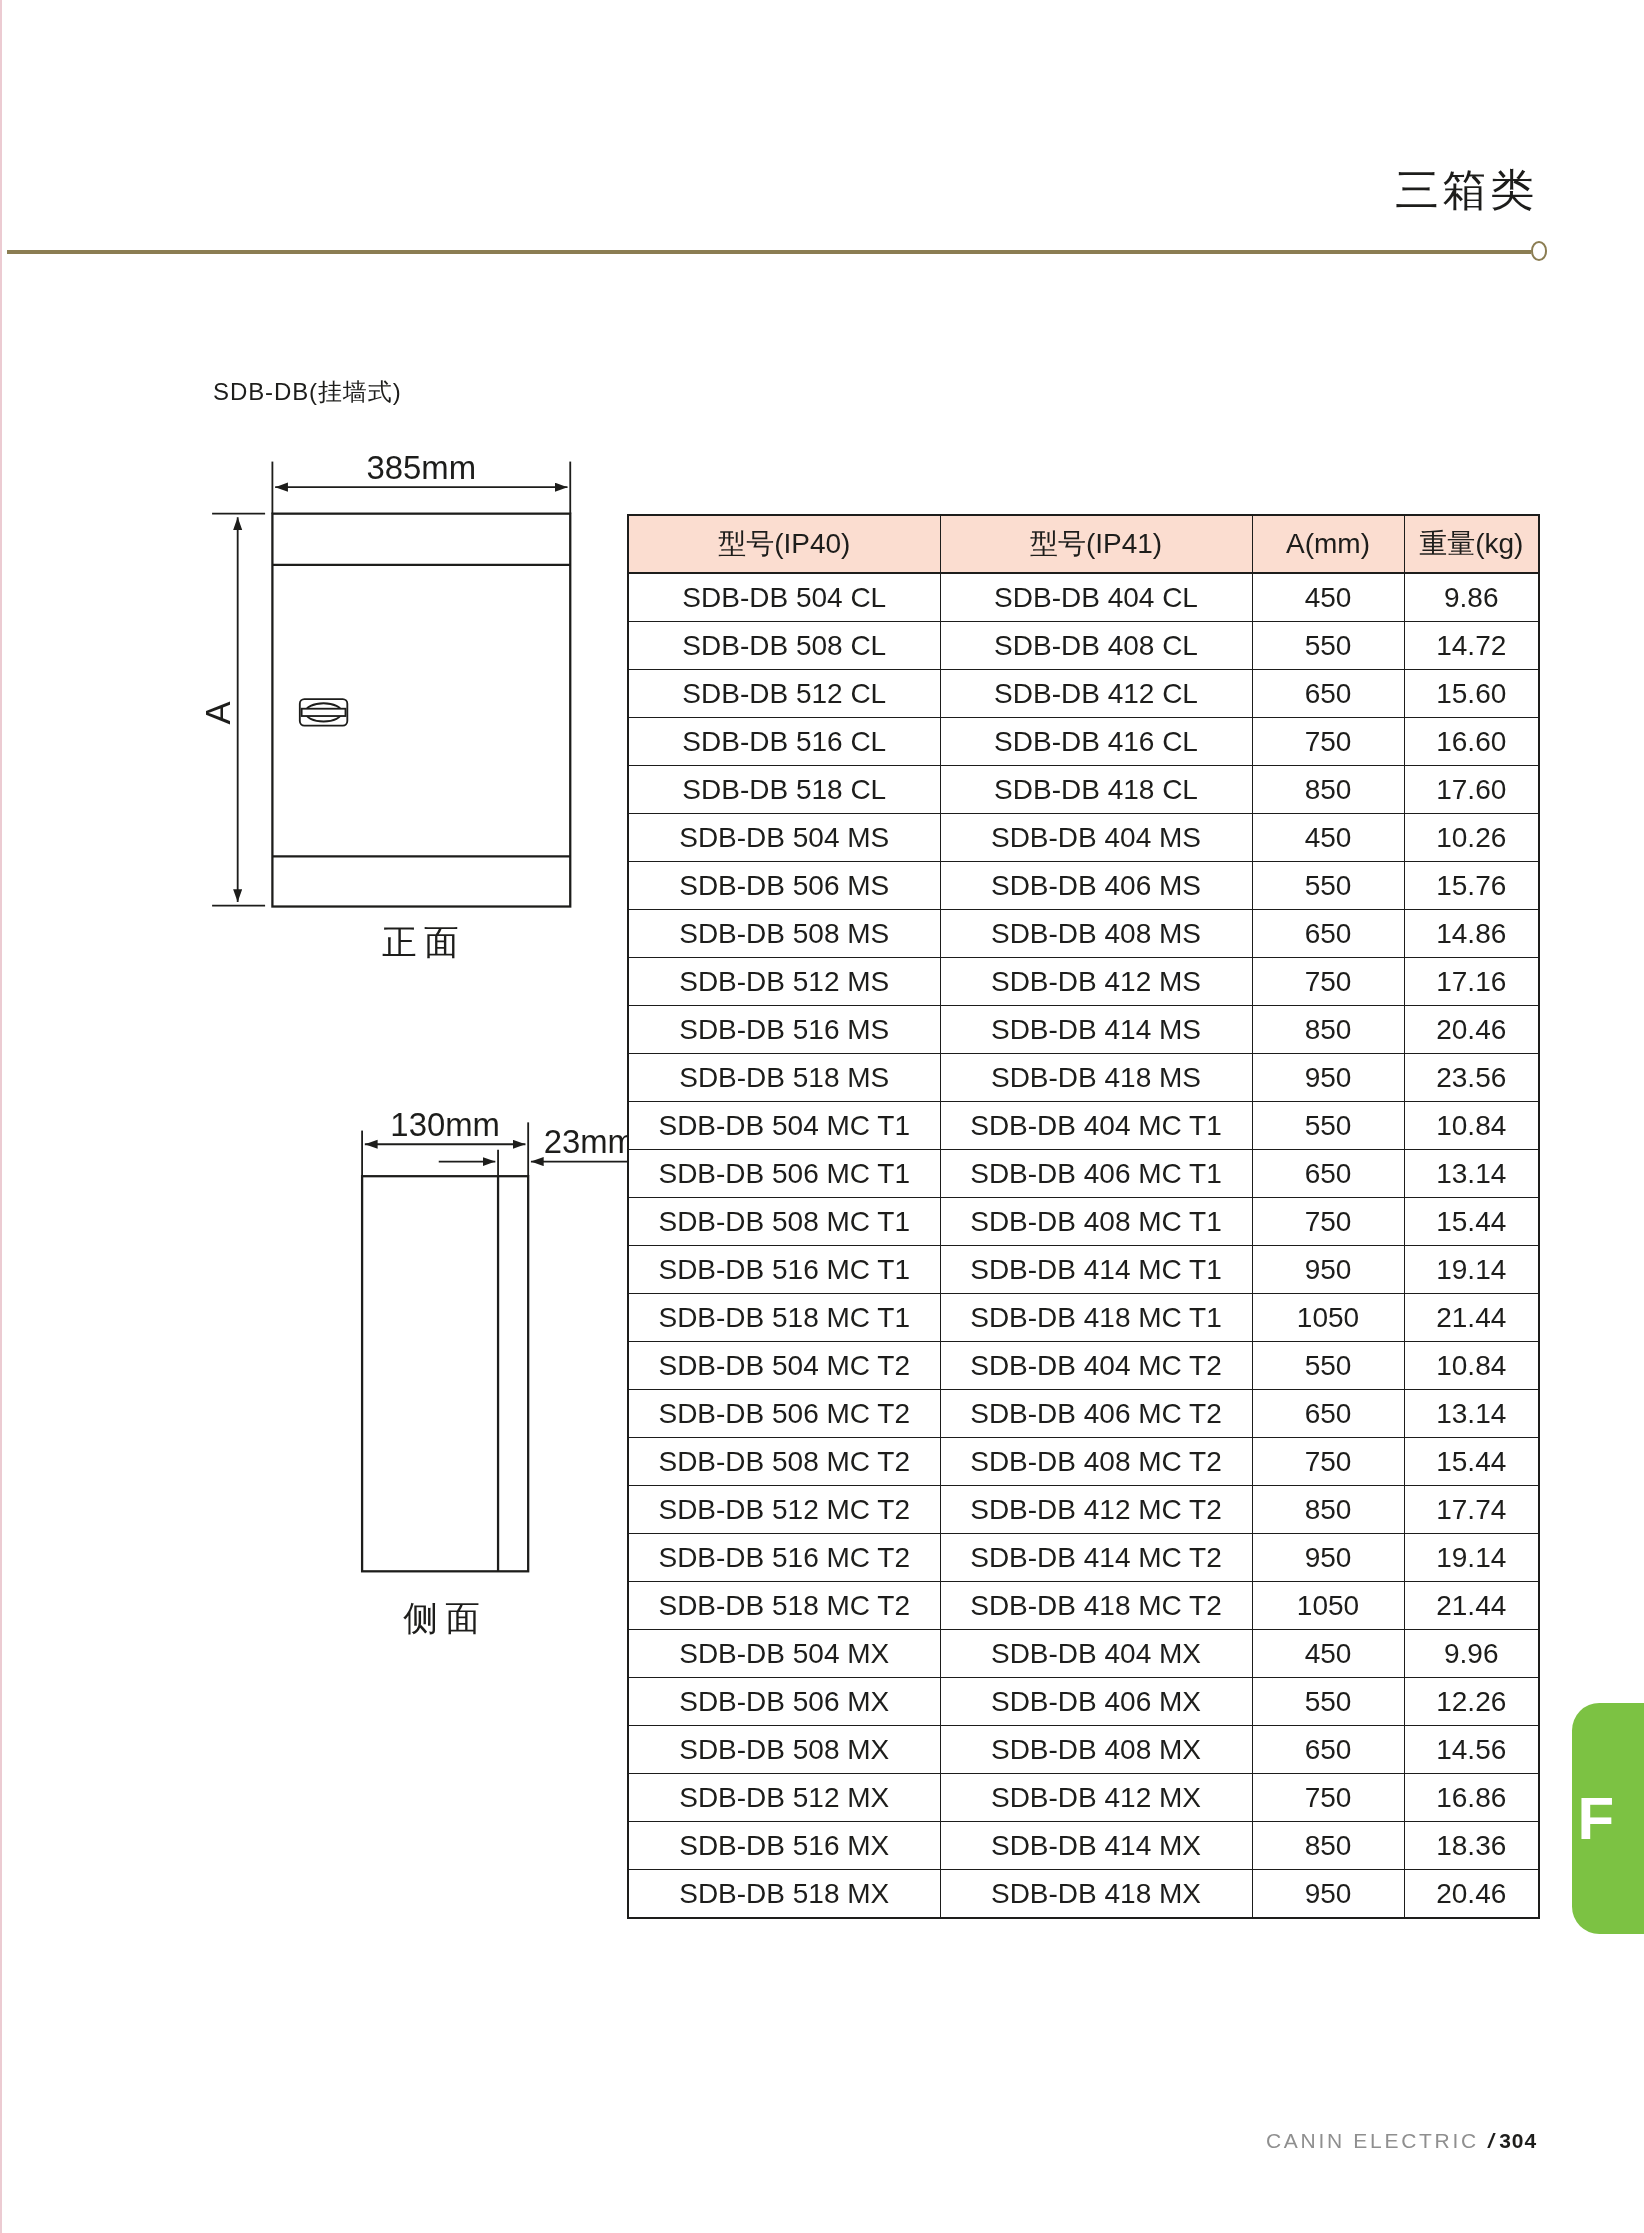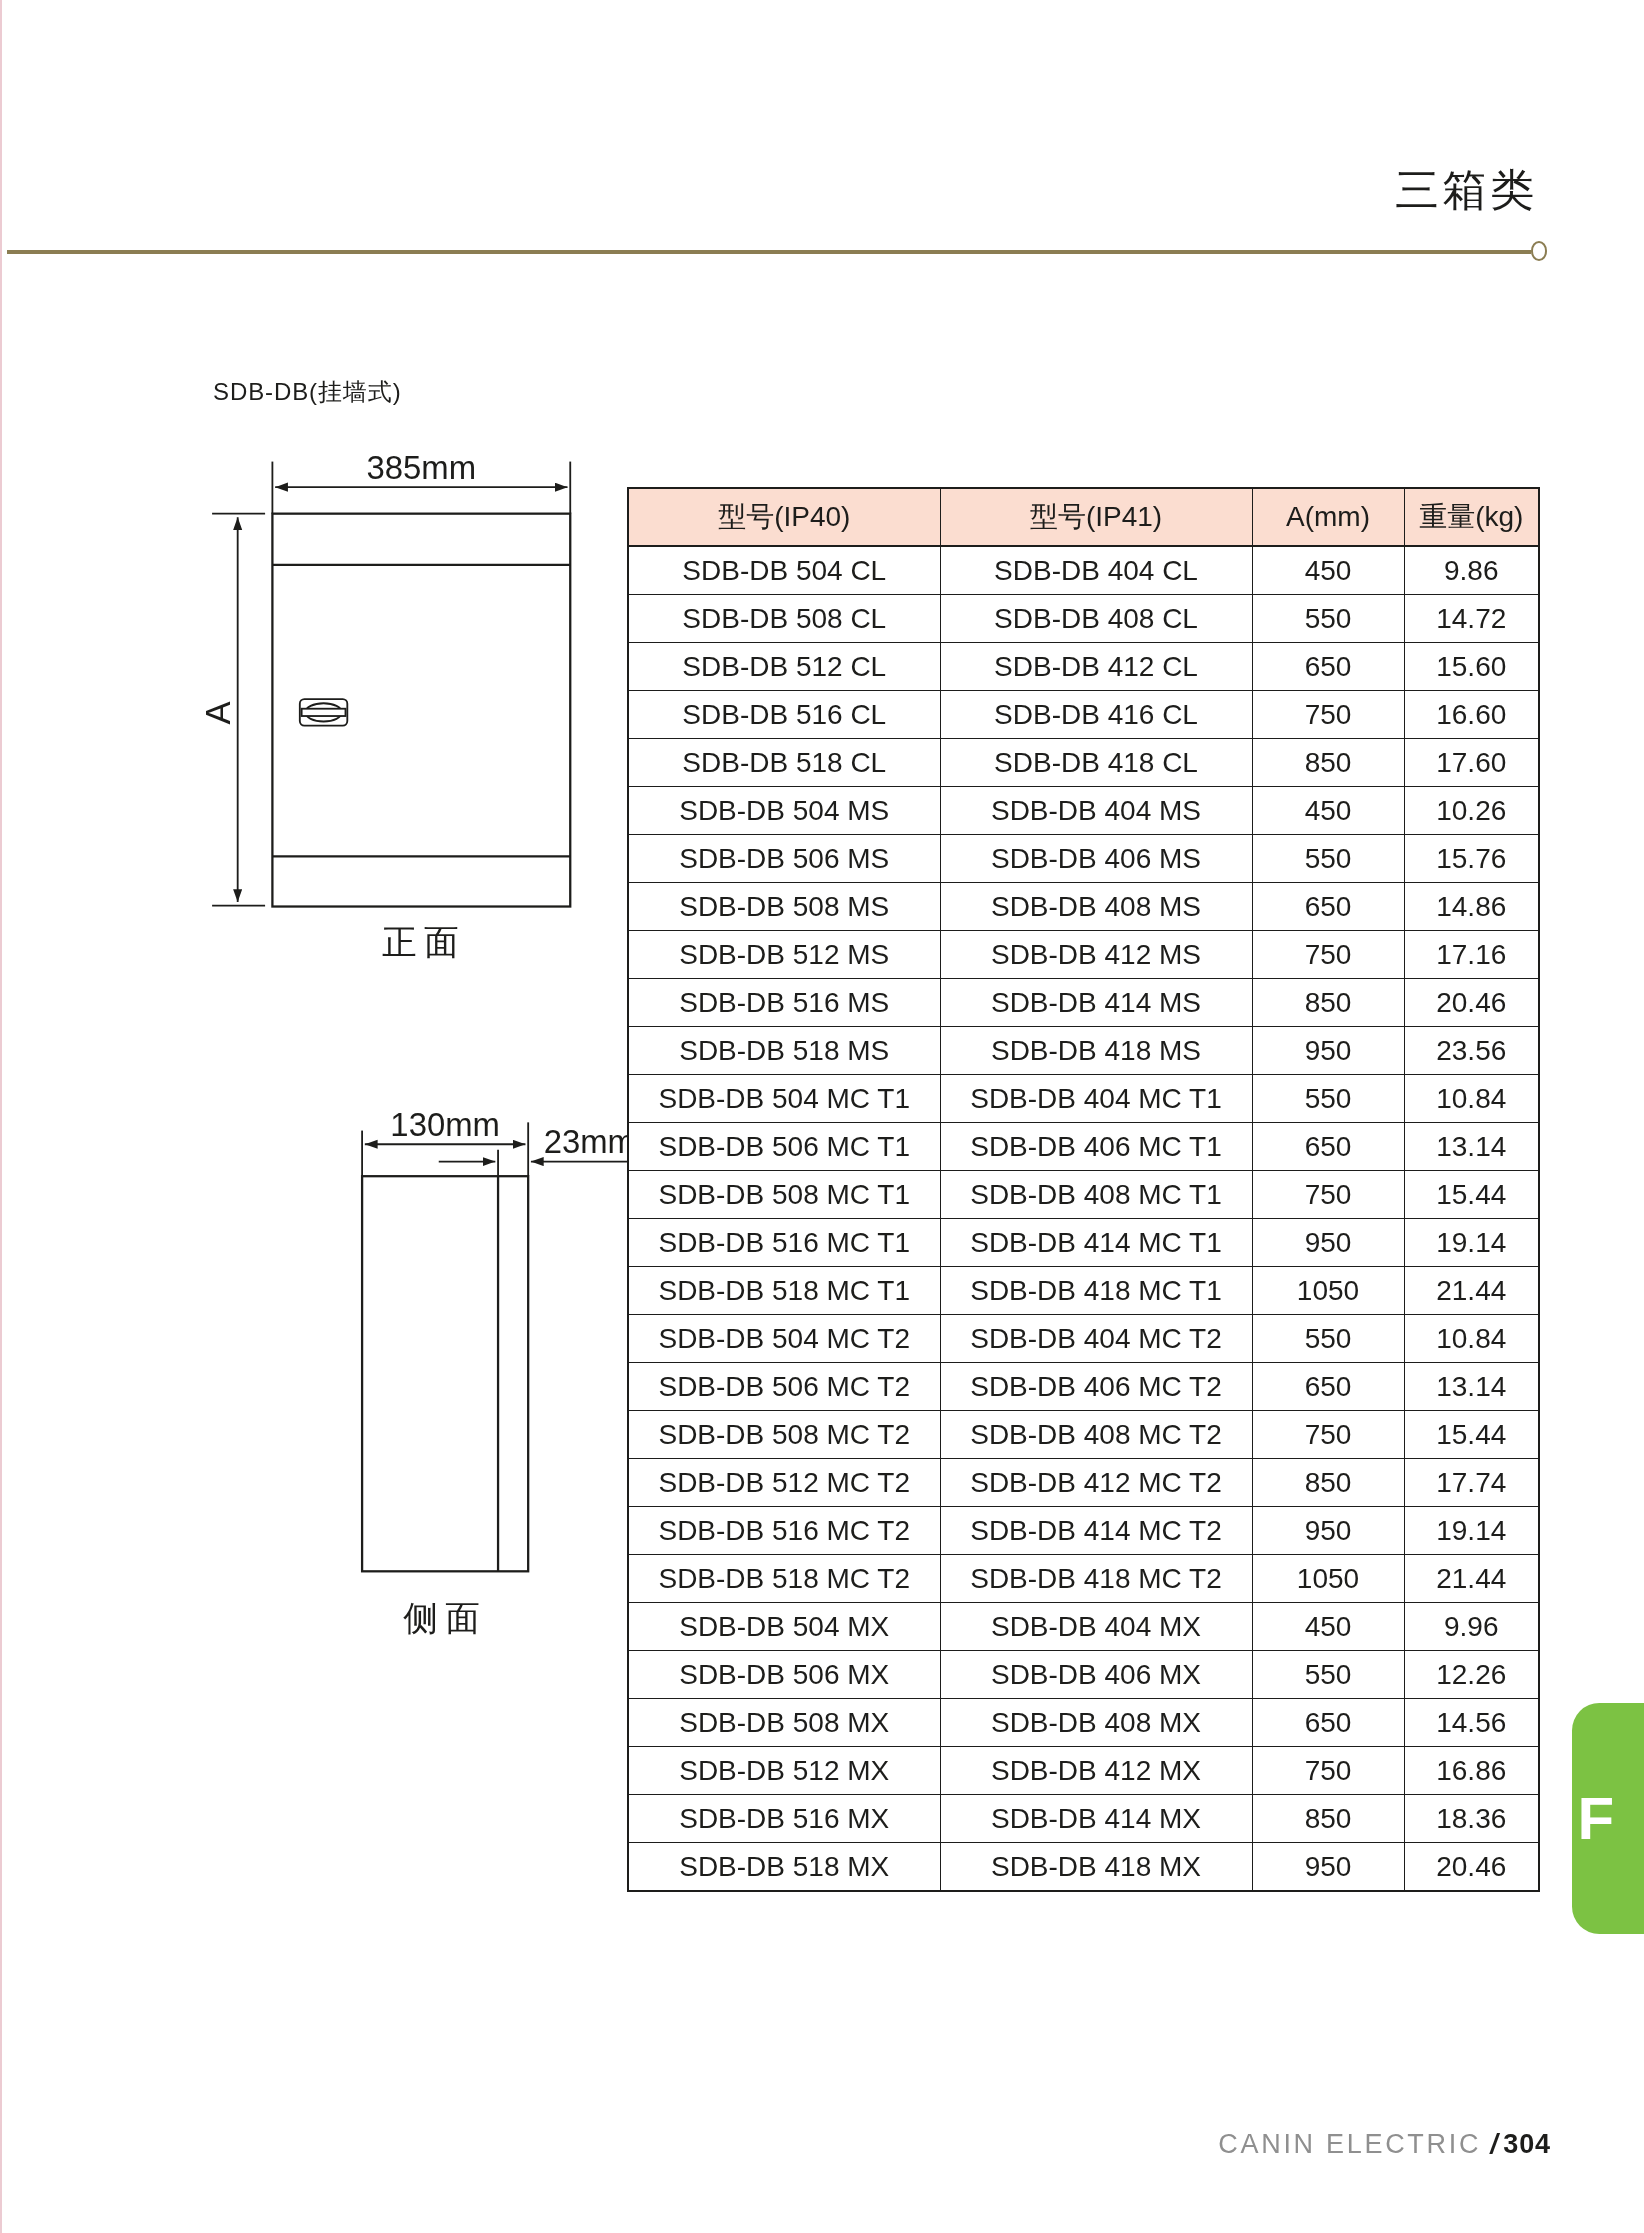--- a/index.html
+++ b/index.html
@@ -15,39 +15,39 @@
   .accent-rule{position:absolute;left:7.3px;top:250px;width:1524px;height:3.7px;background:var(--accent,#8b7d52);}
   .accent-dot{
     position:absolute;left:1531px;top:241px;width:16.4px;height:20px;border-radius:50%;
     border:2.7px solid var(--accent,#8b7d52);background:#ffffff;box-sizing:border-box;
   }
   .series-label{position:absolute;left:213px;top:376px;font-size:24px;color:#1d1d1b;letter-spacing:0.9px;}
   .front-view{position:absolute;left:192px;top:446px;}
   .side-view{position:absolute;left:311px;top:1078px;}
   svg text{font-family:"Liberation Sans","DejaVu Sans",sans-serif;fill:#1d1d1b;}
   .spec-table{
-    position:absolute;left:627px;top:487px;width:912px;border-collapse:collapse;
+    position:absolute;left:627px;top:514px;width:912px;border-collapse:collapse;
     table-layout:fixed;background:#ffffff;padding-left:40px;
   }
   .spec-table th,.spec-table td{
     border:1.8px solid #1d1d1b;text-align:center;vertical-align:middle;
     font-size:28px;color:#1d1d1b;padding:0;overflow:hidden;white-space:nowrap;
   }
   .spec-table th{height:56px;font-weight:normal;background:var(--header-bg,#fbddd0);border-bottom-width:2.7px;}
   .spec-table td{height:47px;}
   .spec-table{border:2.7px solid #1d1d1b;}
   .side-tab{
     position:absolute;left:1572px;top:1703px;width:73px;height:231px;
     background:var(--tab-green,#7cc243);border-radius:27.4px 0 0 27.4px;
     display:flex;align-items:center;
   }
   .side-tab span{
     color:#ffffff;font-size:60px;font-weight:bold;line-height:1;padding-left:5.5px;
   }
-  .footer{position:absolute;top:2129px;right:94px;font-size:27px;white-space:nowrap;}
+  .footer{position:absolute;top:2129px;right:108px;font-size:21px;white-space:nowrap;}
   .footer .brand{color:var(--footer-gray,#8f8f8f);letter-spacing:2.7px;}
   .footer .sep{color:#1d1d1b;font-weight:bold;font-style:italic;padding:0 5.5px 0 9.1px;}
   .footer .pageno{color:#1d1d1b;font-weight:bold;letter-spacing:0.9px;}
 </style>
 </head>
 <body>
 
 <div>
 
   <div class="edge-line"></div>

